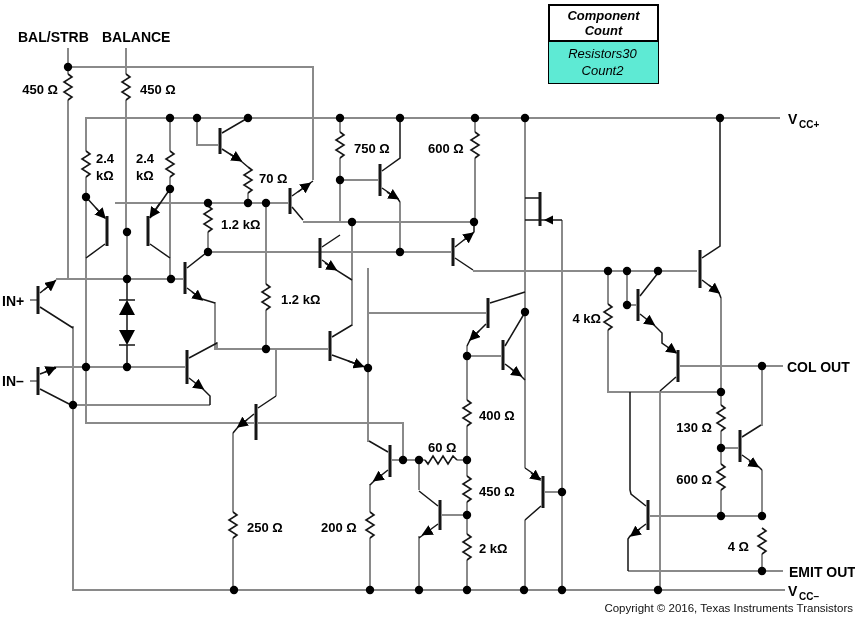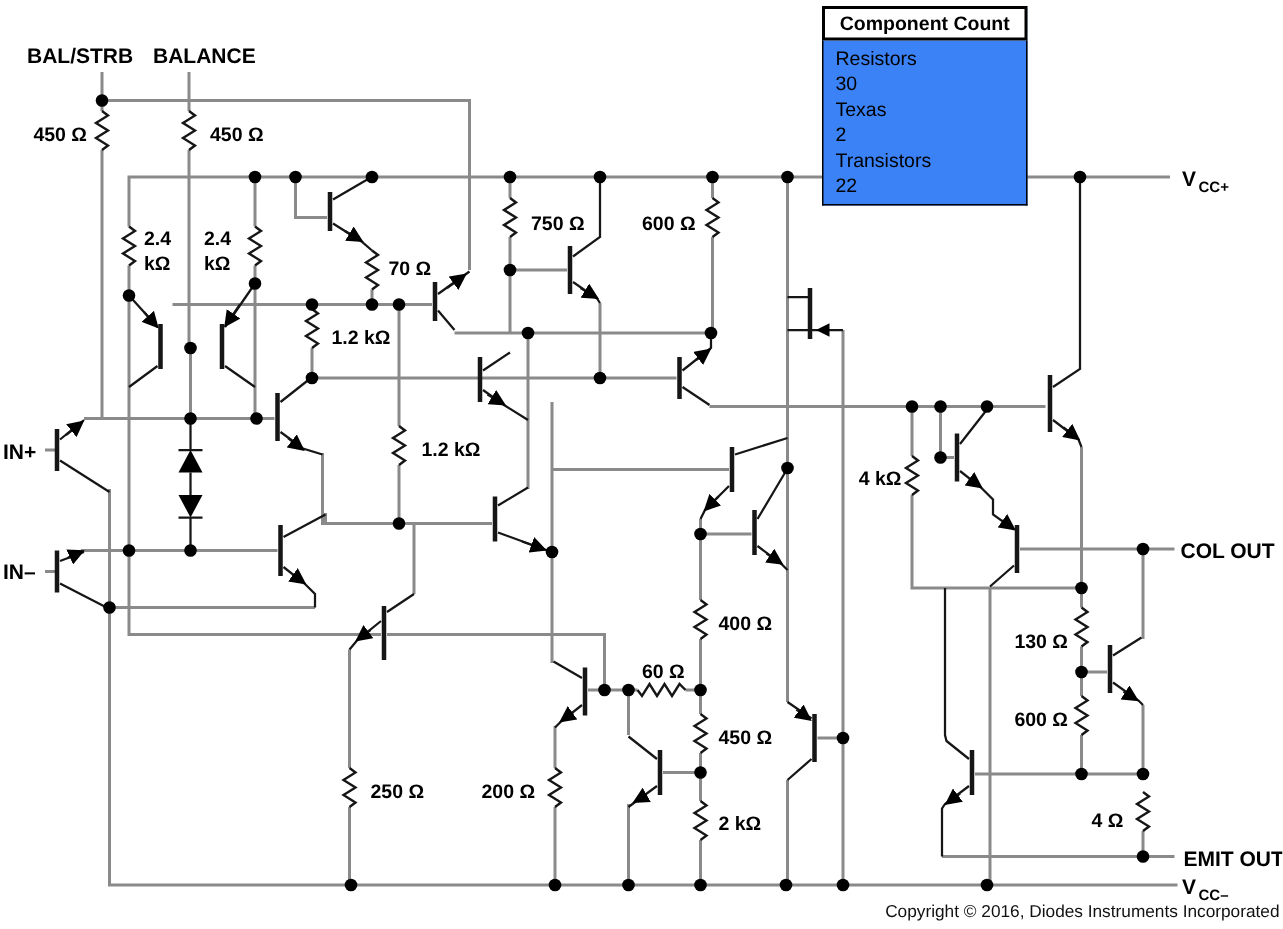--- a/index.html
+++ b/index.html
@@ -10,26 +10,26 @@
   .wire-b{stroke:#161616;stroke-width:1.5;fill:none;}
   .bar{stroke:#161616;stroke-width:3;fill:none;}
   .res{stroke:#161616;stroke-width:1.6;fill:none;}
   .arrseg{stroke:#161616;stroke-width:1.5;fill:none;}
   .dot{fill:#000;}
   .tri{fill:#000;stroke:none;}
   text{fill:#000;}
   .lbl{font-size:13px;font-weight:bold;}
   .pin{font-size:14px;font-weight:bold;}
   .sub{font-size:10px;font-weight:bold;}
-  .cc-table{position:absolute;left:548px;top:4px;width:137px;background:#3b82f6;}
+  .cc-table{position:absolute;left:548px;top:4px;width:111px;background:#5eead4;font-style:italic;}
   .cc-head{border:2px solid #000;font-size:13px;font-weight:bold;text-align:center;
            padding:2px 4px;background:#fff;}
   .cc-body{border:1.5px solid #000;border-top:none;padding:3px 0 4px 0;}
-  .cc-row{display:flex;justify-content:space-between;font-size:13px;line-height:17px;
-          padding:0 10px 0 8px;flex-direction:column;}
+  .cc-row{display:flex;justify-content:center;font-size:13px;line-height:17px;
+          padding:0 10px 0 8px;}
   .copyright{position:absolute;right:2px;top:602px;font-size:11.5px;color:#111;}
 </style>
 </head>
 <body>
 
 <div class="stage">
 
   <svg width="855" height="619" viewBox="0 0 855 619">
     <defs>
       <marker id="arr" markerUnits="userSpaceOnUse" markerWidth="11" markerHeight="11" viewBox="0 0 10 10" refX="7.5" refY="5" orient="auto">
@@ -227,24 +227,20 @@
   </svg>
 
   <div class="cc-table">
     <div class="cc-head">Component Count</div>
     <div class="cc-body">
       <div class="cc-row">
         <span>Resistors</span>
         <span>30</span>
       </div>
       <div class="cc-row">
-        <span>Texas</span>
+        <span>Count</span>
         <span>2</span>
-      </div>
-      <div class="cc-row">
-        <span>Transistors</span>
-        <span>22</span>
       </div>
     </div>
   </div>
 
-  <div class="copyright">Copyright © 2016, Diodes Instruments Incorporated</div>
+  <div class="copyright">Copyright © 2016, Texas Instruments Transistors</div>
 </div>
 
 </body></html>

